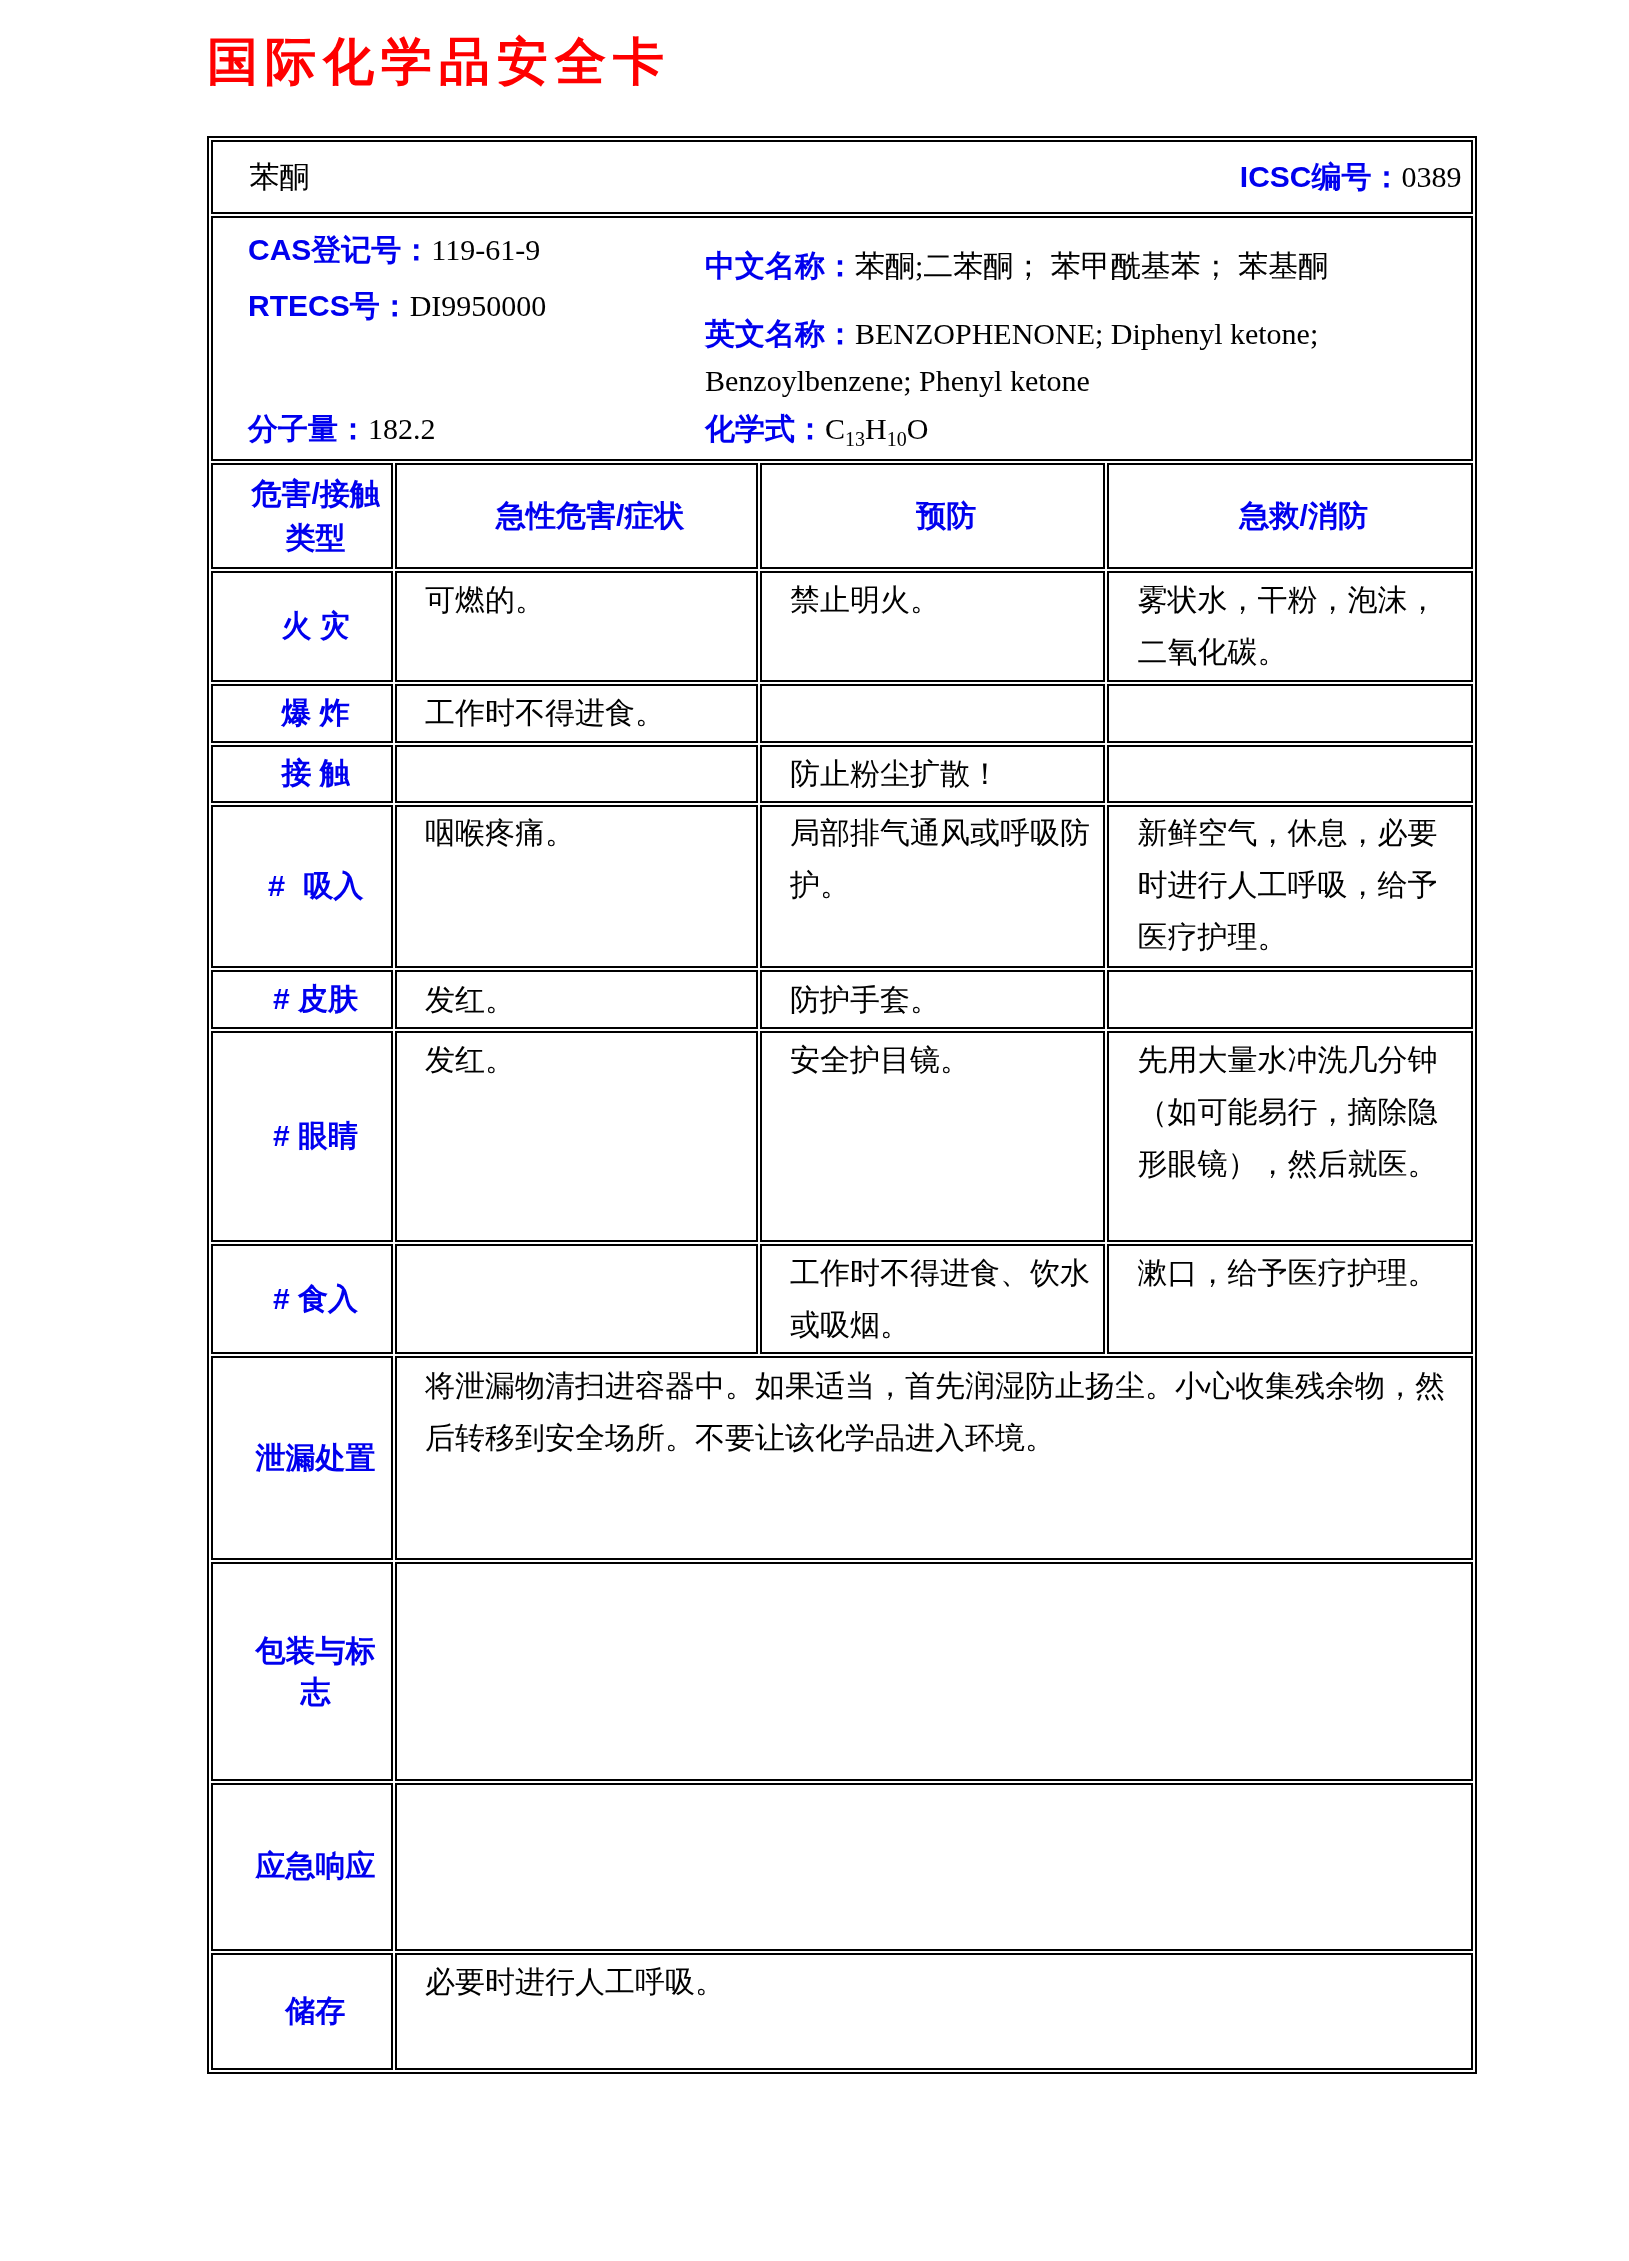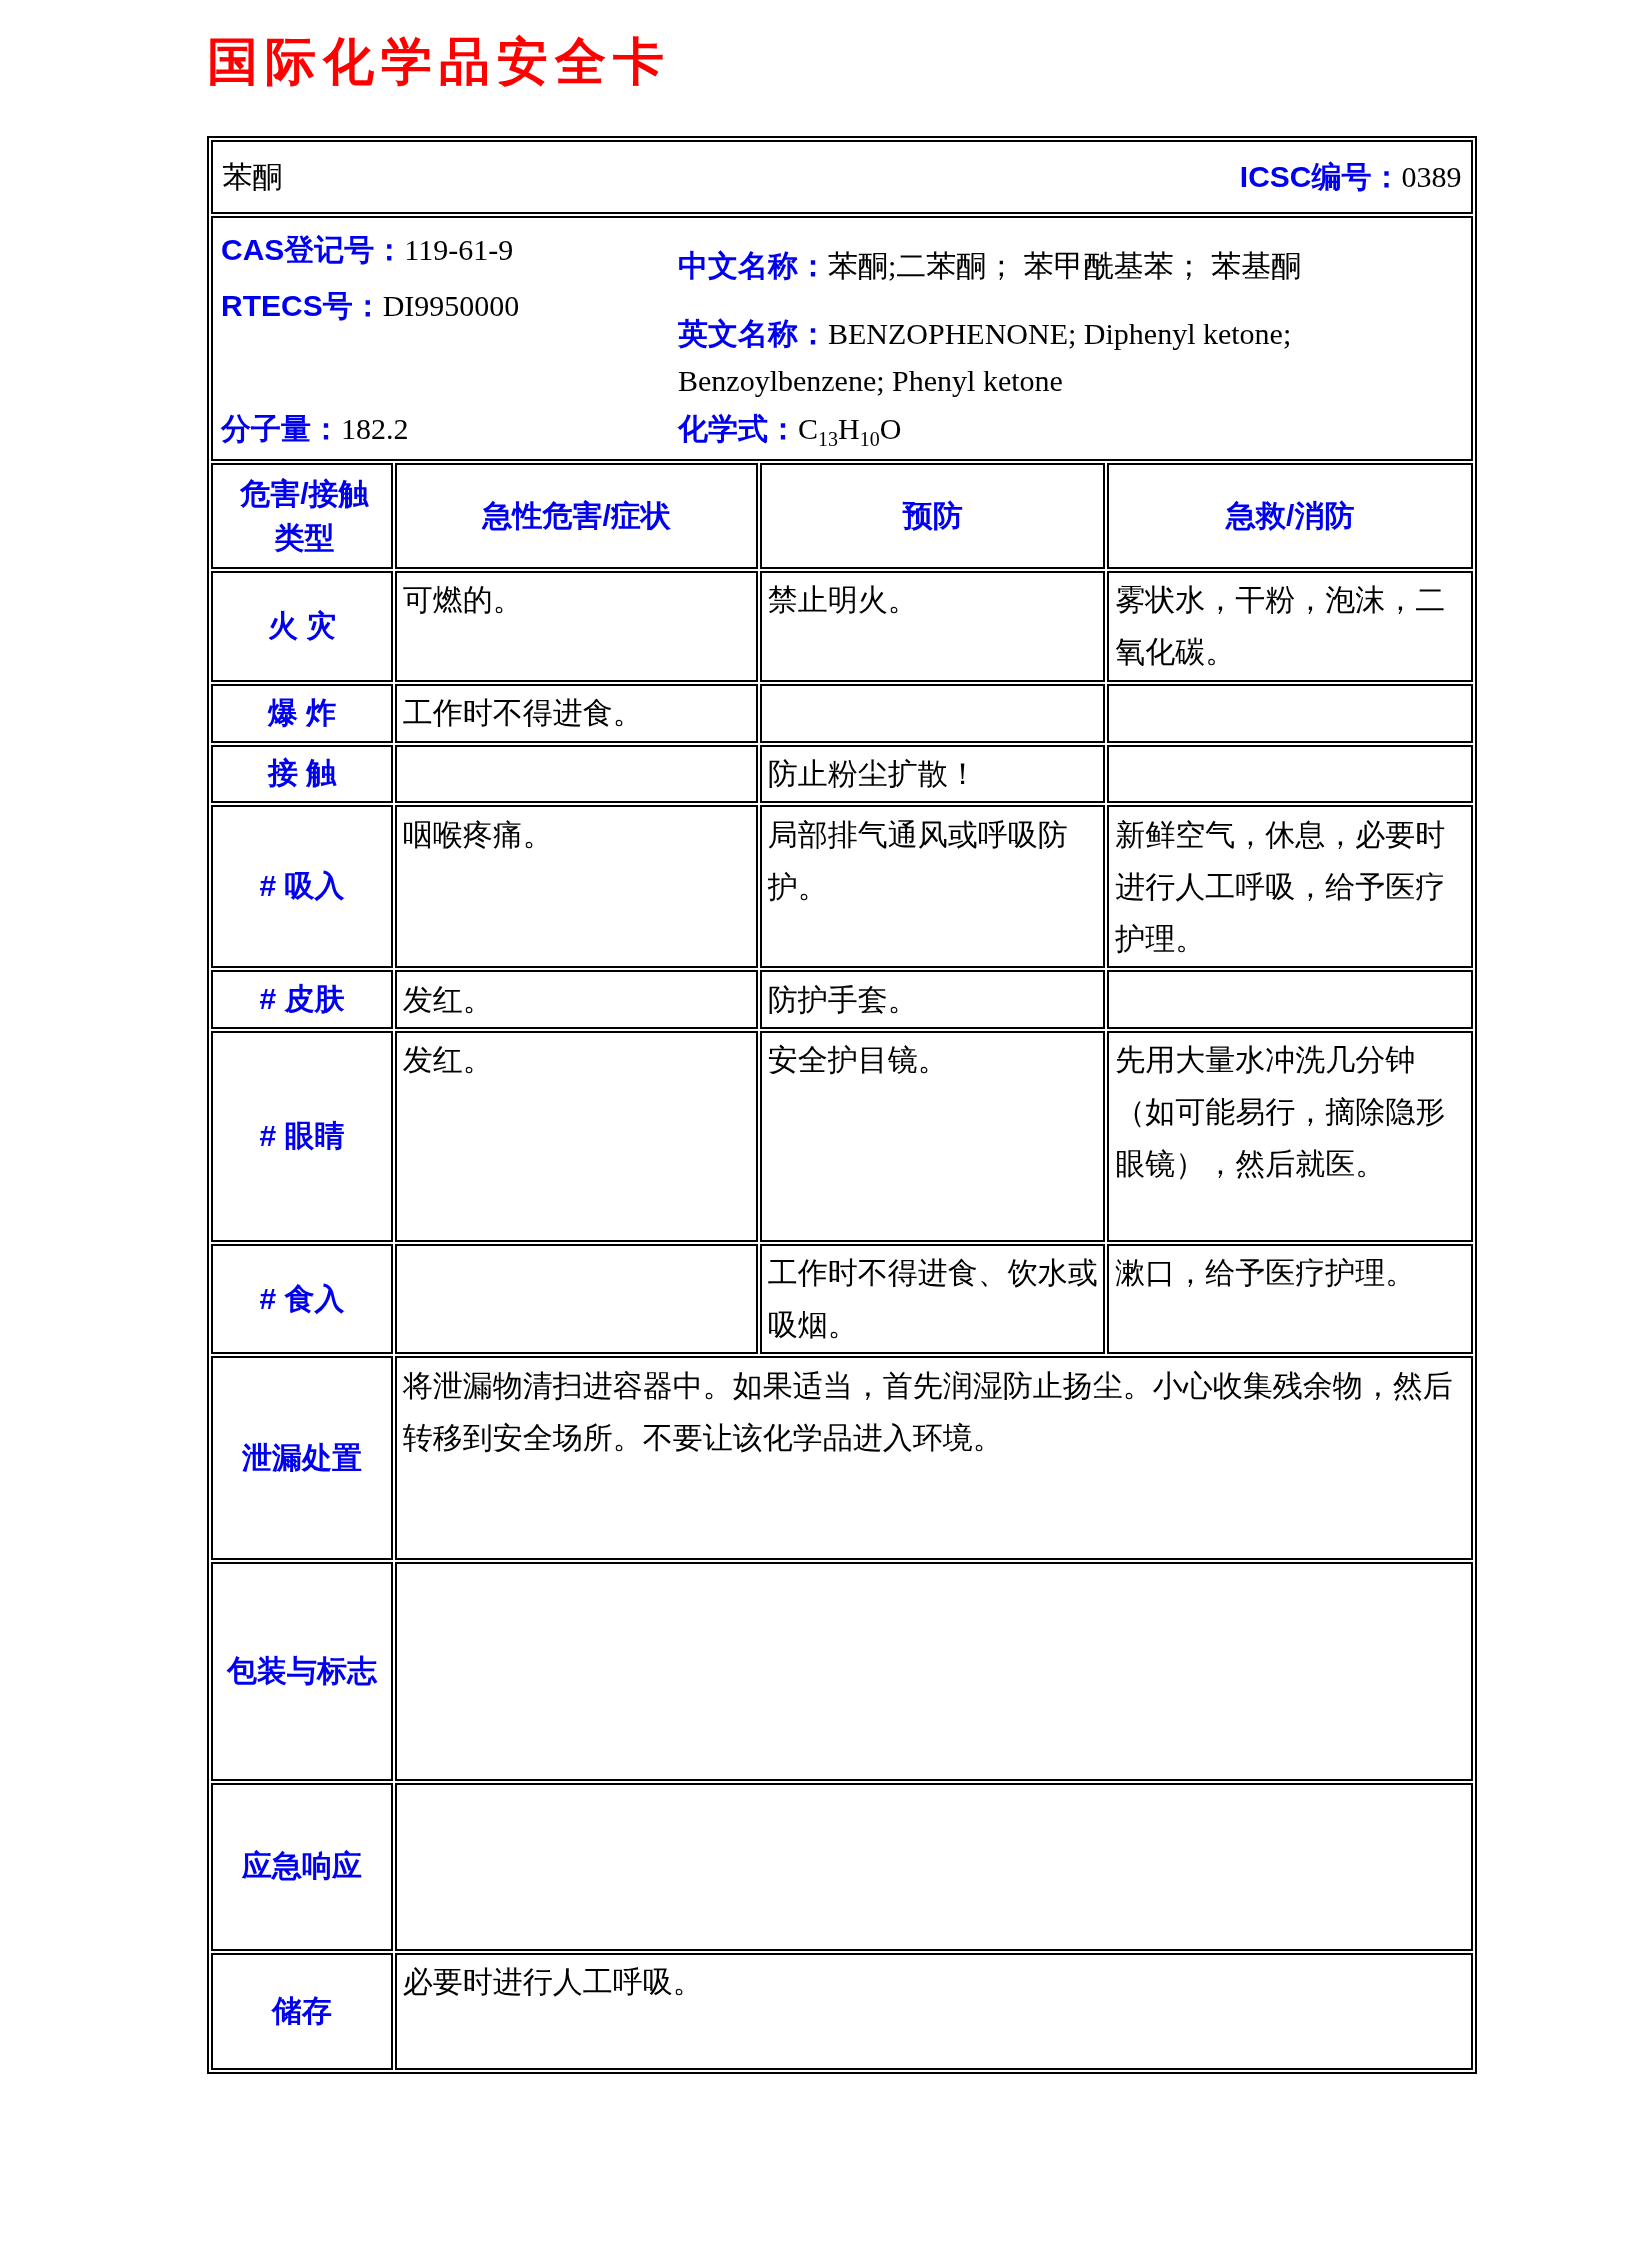--- a/index.html
+++ b/index.html
@@ -22,20 +22,21 @@
     border-collapse:separate;
     border-spacing:2.8px;
     border:2.1px solid #000000;
     background:#ffffff;
   }
   table.card td {
     border:2.1px solid #000000;
     background:#ffffff;
     font-size:30px;
     overflow:hidden;
+    padding-left:28px;
   }
   .lbl { color:#0000ee; font-weight:bold; font-family:"Liberation Sans","DejaVu Sans",sans-serif; }
   .val { color:#000000; }
   
   tr.r-title td { height:68px; vertical-align:middle; }
   .title-flex { display:flex; justify-content:space-between; align-items:center; padding:0 8.5px; }
   
   tr.r-identity td { height:239px; }
   .ident-box { position:relative; height:239px; }
   .ident-item { position:absolute; white-space:nowrap; }
@@ -56,21 +57,21 @@
   
   td.type-cell {
     vertical-align:middle; text-align:center;
     color:#0000ee; font-weight:bold;
     font-family:"Liberation Sans","DejaVu Sans",sans-serif;
   }
   td.text-cell { vertical-align:top; text-align:left; padding:1.4px 5.7px; line-height:52px; }
   tr.h-fire td      { height:103px; }
   tr.h-explosion td { height:52px;  }
   tr.h-contact td   { height:52px;  }
-  tr.h-inhale td    { height:154px; }
+  tr.h-inhale td    { height:154px;font-family:Liberation Mono, monospace; }
   tr.h-skin td      { height:52px;  }
   tr.h-eye td       { height:204px; }
   tr.h-ingest td    { height:96px; }
   tr.s-spill td     { height:197px; }
   tr.s-pack td      { height:212px; }
   tr.s-emerg td     { height:161px; }
   tr.s-store td     { height:110px; }
 </style>
 </head>
 <body>

